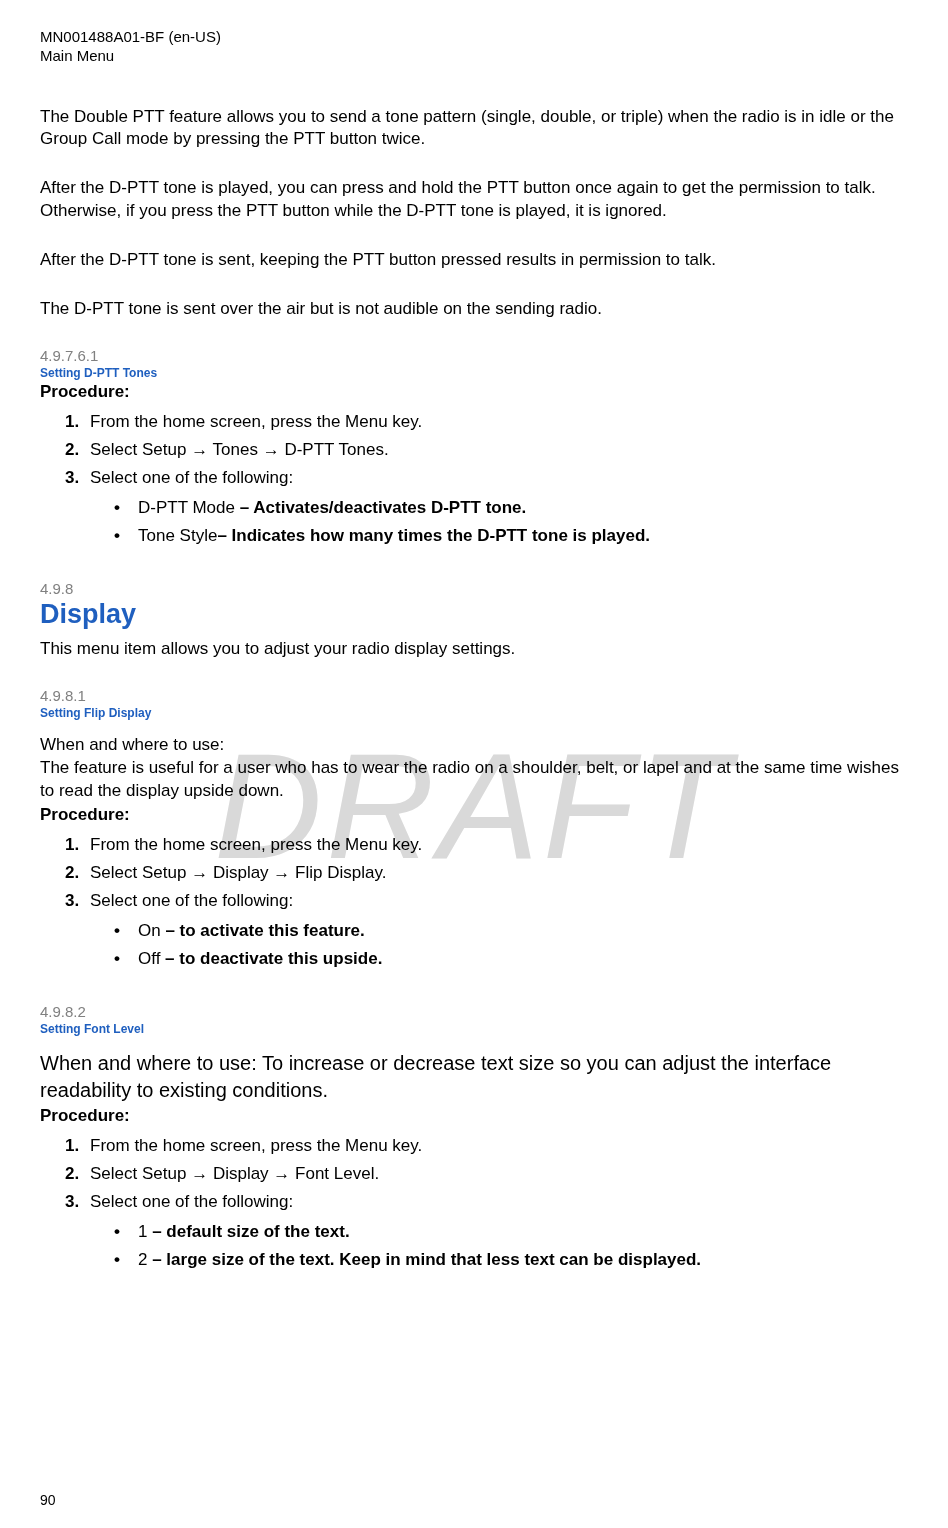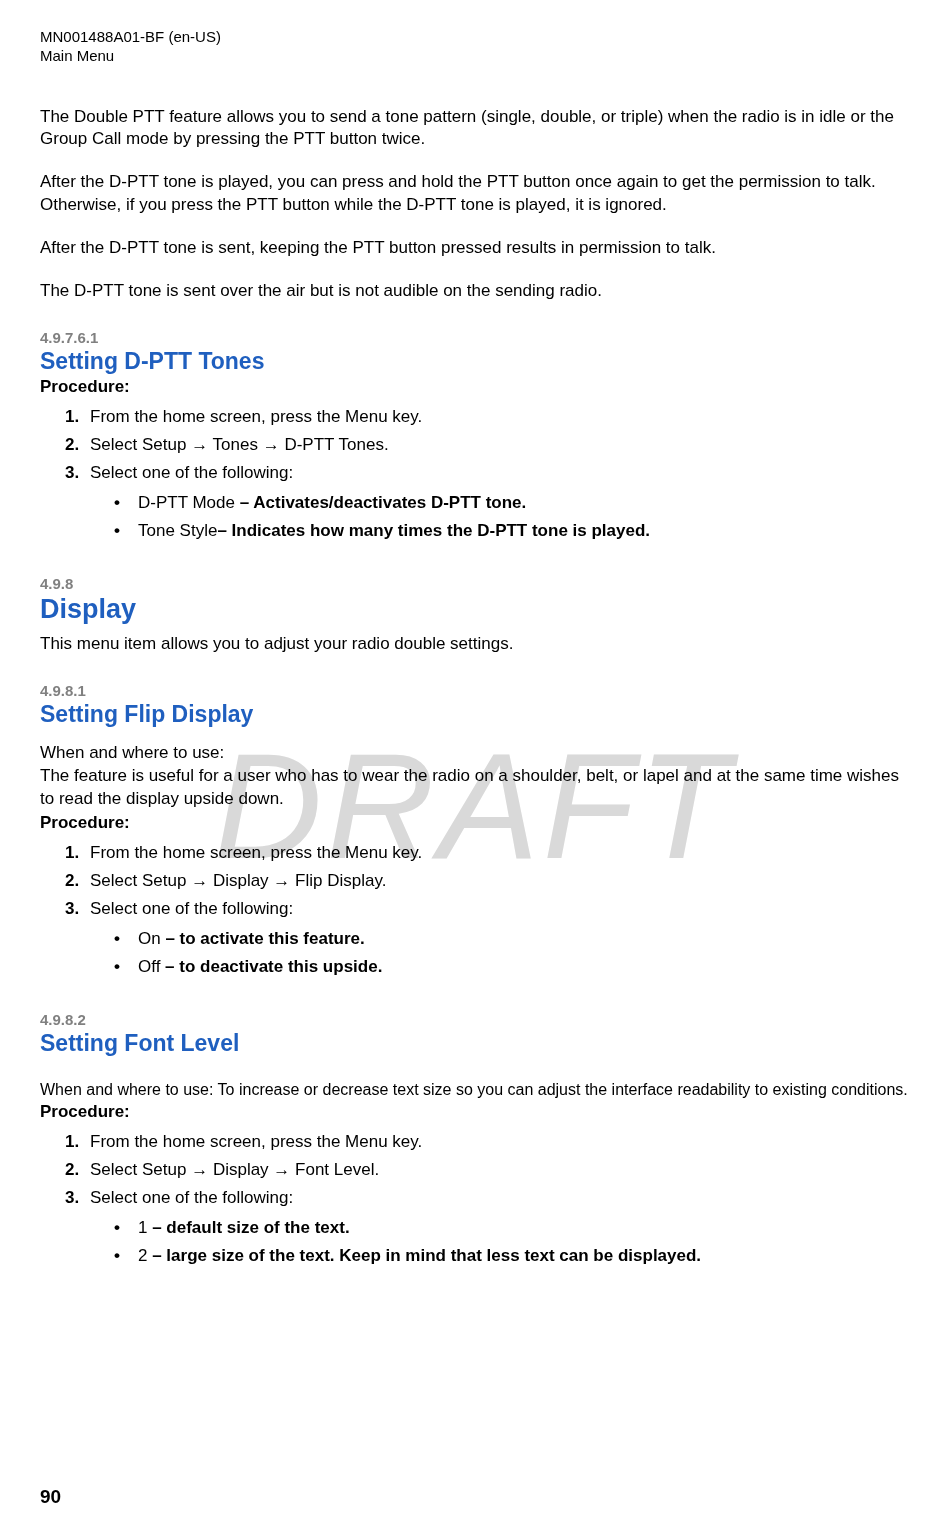--- a/index.html
+++ b/index.html
@@ -35,32 +35,31 @@
     position: relative;
     z-index: 1;
   }
   .hdr-line {
     font-size: 15px;
     line-height: 1.25;
   }
   .body-text {
     font-size: 17px;
     line-height: 1.35;
-    margin-top: 20px;
+    margin-top: 26px;
   }
   .sec-num {
     color: #808080;
     font-size: 15px;
     margin-top: 26px;
-    font-weight: bold;
   }
   .sec-title {
     color: #1f5fbf;
     font-weight: bold;
-    font-size: 23px;
+    font-size: 12px;
     margin-top: 2px;
   }
   .sec-title-lg {
     color: #1f5fbf;
     font-weight: bold;
     font-size: 27px;
     margin-top: 2px;
   }
   .label-bold {
     font-weight: bold;
@@ -94,22 +93,21 @@
     content: "•";
     position: absolute;
     left: 0;
     top: 4px;
     font-size: 17px;
   }
   .page-num {
     position: absolute;
     left: 40px;
     bottom: 20px;
-    font-size: 19px;
-    font-weight: bold;
+    font-size: 14px;
   }
 </style>
 </head>
 <body>
 
 <div class="page">
   <div class="watermark">DRAFT</div>
 
   <div class="content">
 
@@ -140,21 +138,21 @@
       <li><span>Select one of the following:</span>
         <ul class="bullets">
           <li><span class="inline-bold">D-PTT Mode</span><span> – Activates/deactivates D-PTT tone.</span></li>
           <li><span class="inline-bold">Tone Style</span><span>– Indicates how many times the D-PTT tone is played.</span></li>
         </ul>
       </li>
     </ol>
 
     <div class="sec-num">4.9.8</div>
     <div class="sec-title-lg">Display</div>
-    <div class="body-text" style="margin-top:8px;">This menu item allows you to adjust your radio double settings.</div>
+    <div class="body-text" style="margin-top:8px;">This menu item allows you to adjust your radio display settings.</div>
 
     <div class="sec-num">4.9.8.1</div>
     <div class="sec-title">Setting Flip Display</div>
     <div style="margin-top:14px; font-size:17px; line-height:1.35;">
       <span class="inline-bold">When and where to use:</span><br>
       <span>The feature is useful for a user who has to wear the radio on a shoulder, belt, or lapel and at the same time wishes to read the display upside down.</span>
     </div>
     <div class="label-bold">Procedure:</div>
     <ol class="steps">
       <li><span>
@@ -166,21 +164,21 @@
       <li><span>Select one of the following:</span>
         <ul class="bullets">
           <li><span class="inline-bold">On</span><span> – to activate this feature.</span></li>
           <li><span class="inline-bold">Off</span><span> – to deactivate this upside.</span></li>
         </ul>
       </li>
     </ol>
 
     <div class="sec-num">4.9.8.2</div>
     <div class="sec-title">Setting Font Level</div>
-    <div style="margin-top:22px; font-size:16px; line-height:1.35;">
+    <div style="margin-top:14px; font-size:20px; line-height:1.35;">
       <span class="inline-bold">When and where to use:</span><span> To increase or decrease text size so you can adjust the interface readability to existing conditions.</span>
     </div>
     <div class="label-bold">Procedure:</div>
     <ol class="steps">
       <li><span>
         <span>From the home screen, press the </span><span class="inline-bold">Menu</span><span> key.</span>
       </span></li>
       <li><span>
         <span>Select </span><span class="inline-bold">Setup</span><span> → </span><span class="inline-bold">Display</span><span> → </span><span class="inline-bold">Font Level</span><span>.</span>
       </span></li>

